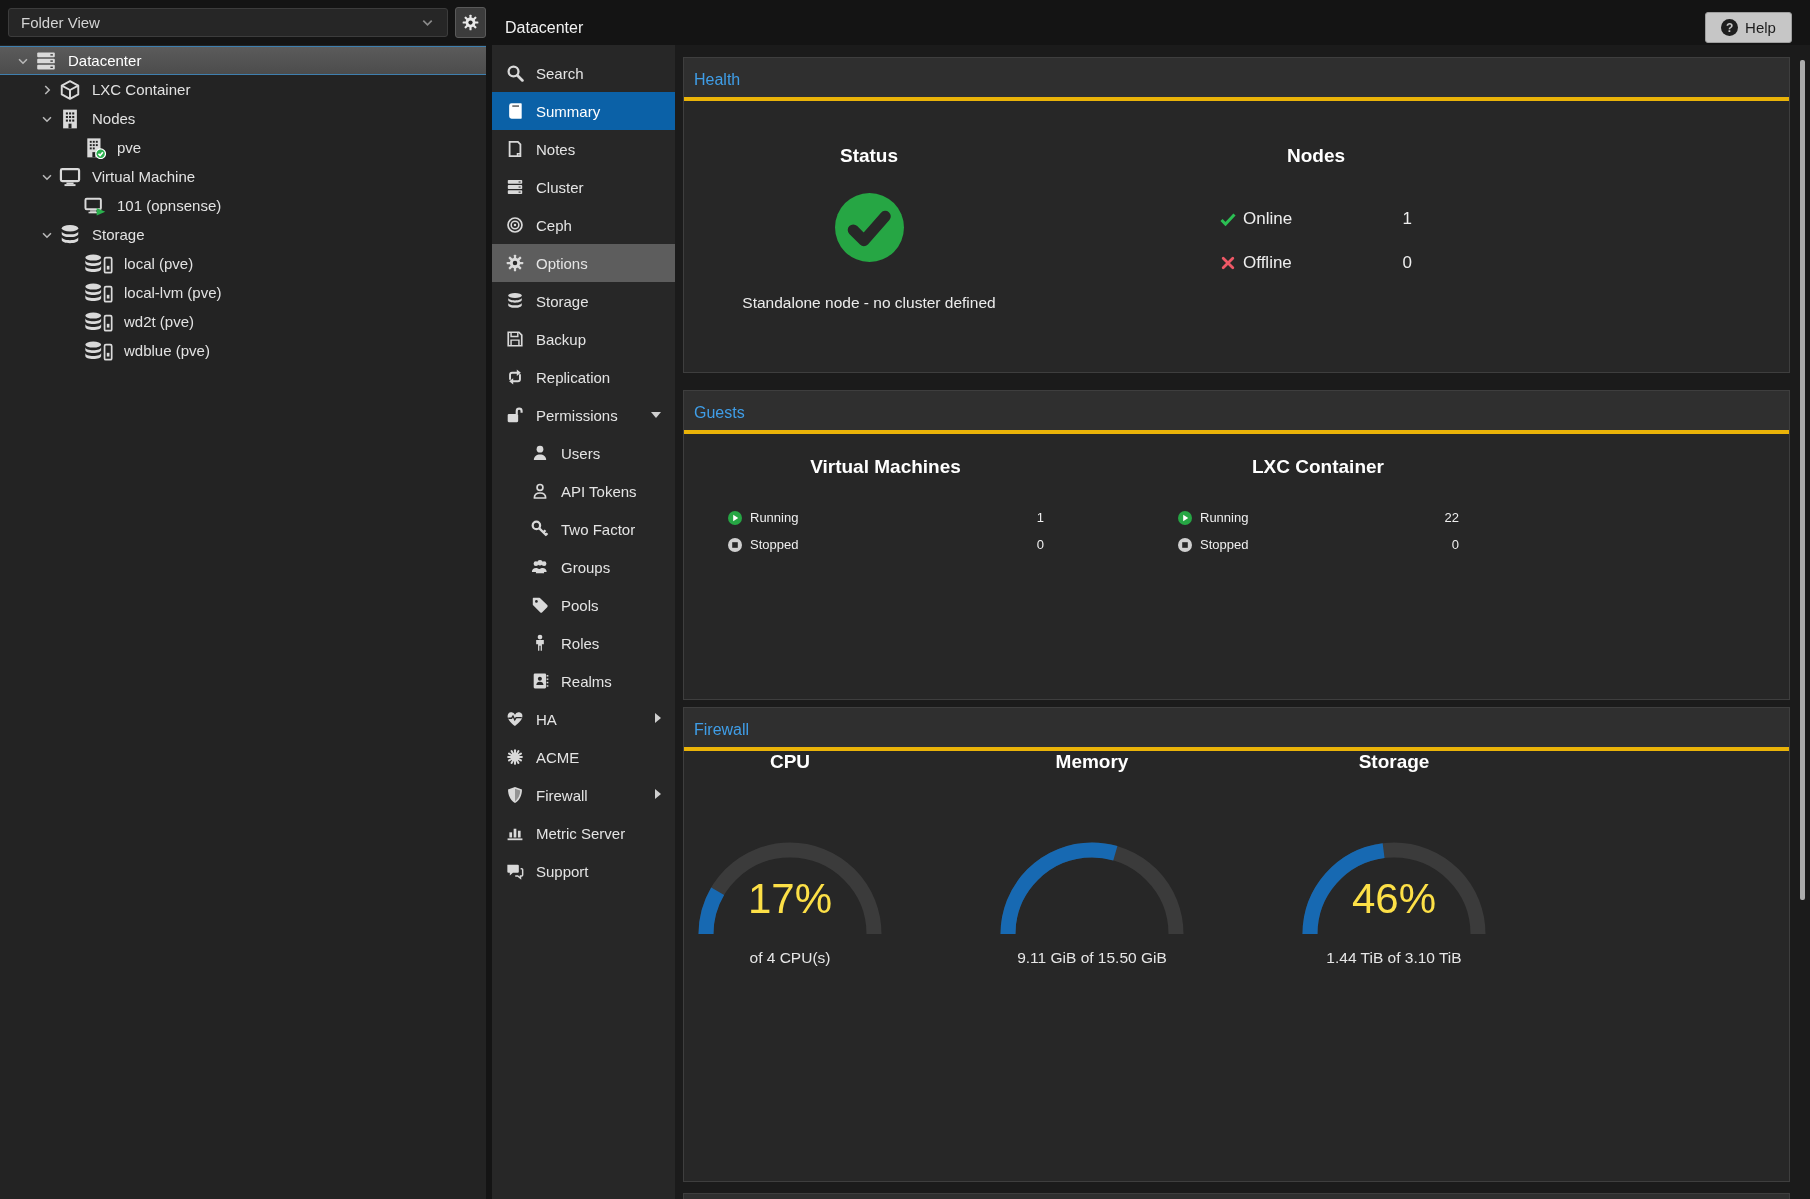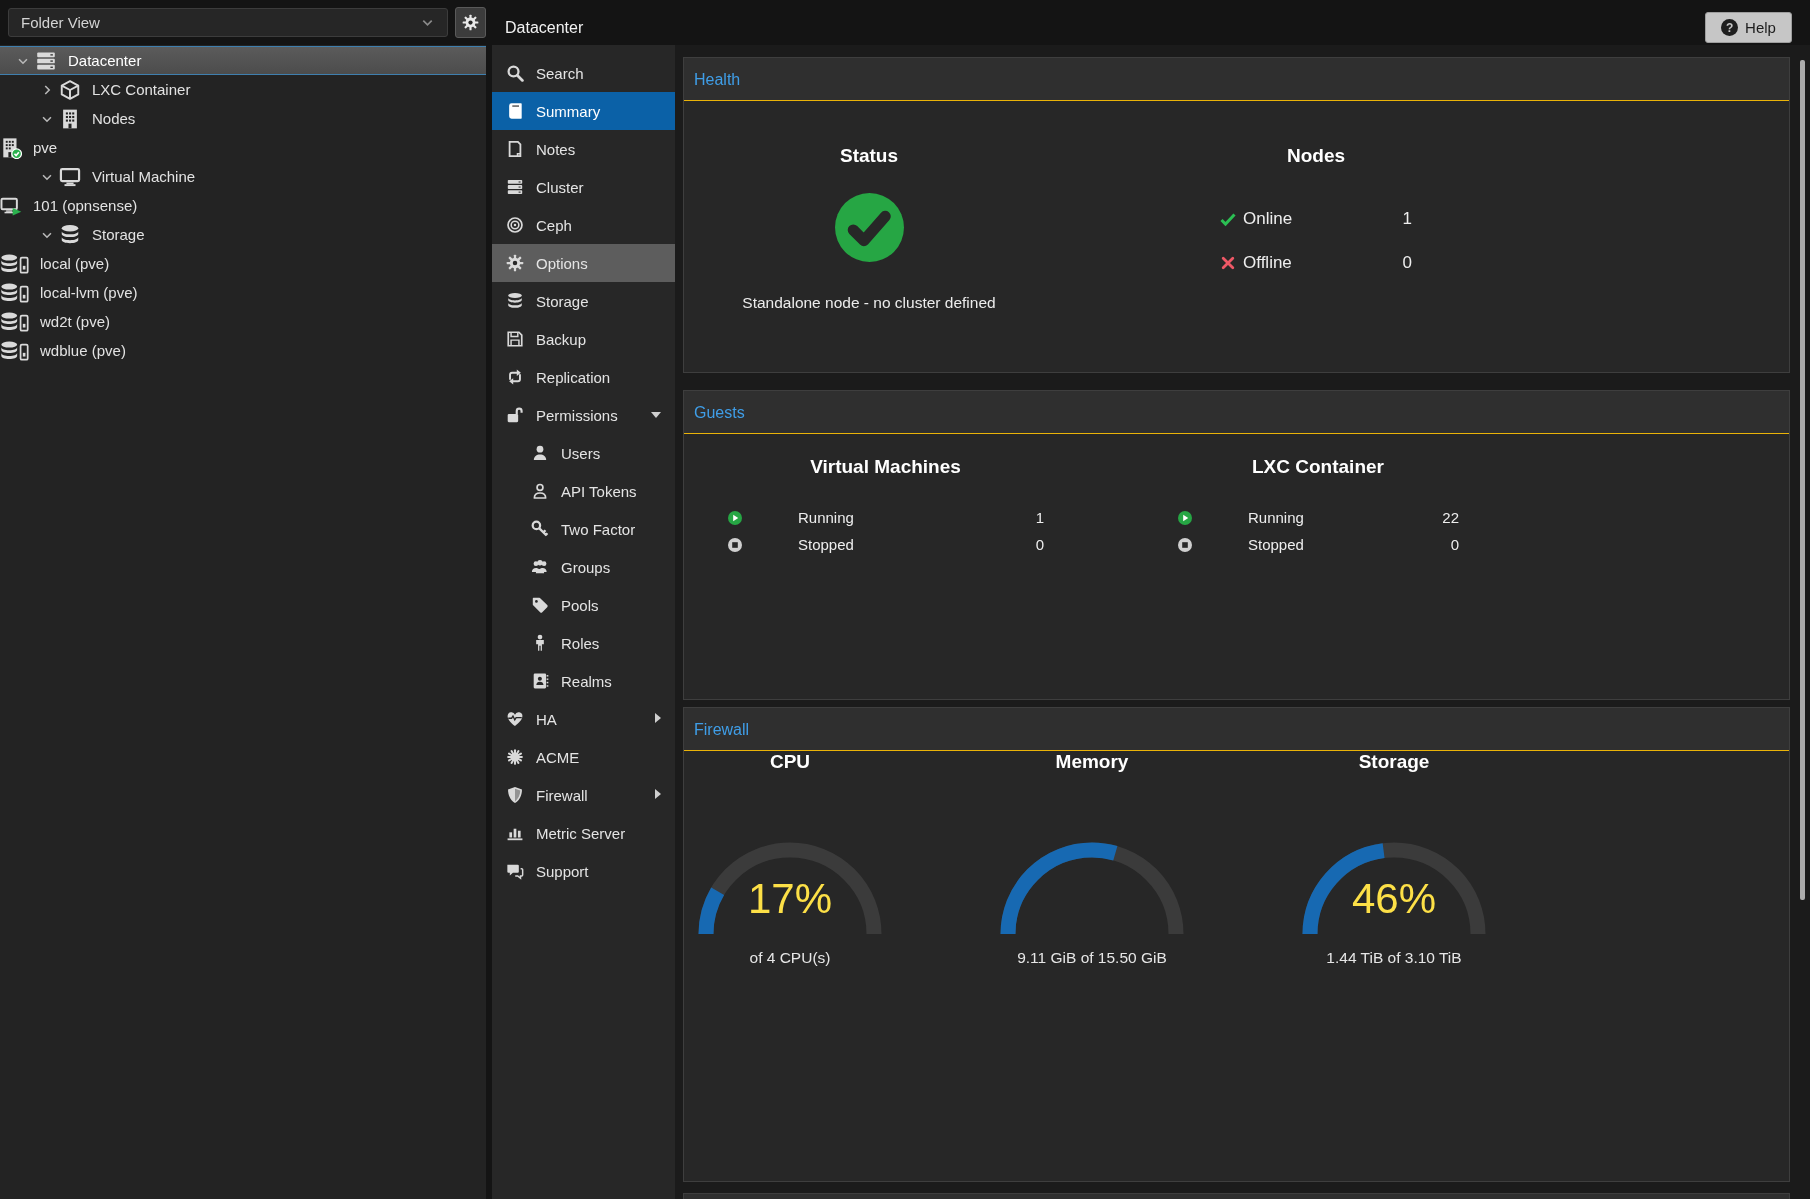--- a/index.html
+++ b/index.html
@@ -24,21 +24,21 @@
     font-weight:bold;display:flex;align-items:center;justify-content:center;}
 
   
   .tree{position:absolute;left:0;top:45px;width:486px;bottom:0;background:#232323;padding-top:1px;}
   .trow{height:29px;display:flex;align-items:center;color:#e2e2e2;font-size:15px;cursor:pointer;}
   .trow .caret{width:14px;height:14px;color:#b9b9b9;margin-right:5px;flex:none;}
   .trow .ticon{width:22px;height:22px;color:#dadada;margin-right:11px;flex:none;position:relative;}
   .trow .ticon.wide{width:29px;}
   .lvl0{padding-left:16px;}
   .lvl1{padding-left:40px;}
-  .lvl2{}
+  .lvl2{padding-left:84px;}
   .trow.sel{background:linear-gradient(#5b5b5b,#4c4c4c);border-top:1px solid #3f7fae;
     border-bottom:1px solid #3f7fae;color:#ffffff;}
 
   
   .menu{position:absolute;left:492px;top:45px;width:183px;bottom:0;background:#272727;padding-top:9px;text-align:center;}
   .mitem{height:38px;display:flex;align-items:center;padding-left:14px;color:#e4e4e4;font-size:15px;
     position:relative;cursor:pointer;}
   .mitem .mi{width:18px;height:18px;color:#d9d9d9;margin-right:12px;flex:none;}
   .mitem.sub{padding-left:39px;}
   .mitem.sel{background:#0b61a7;color:#ffffff;}
@@ -46,21 +46,21 @@
   .mitem.hov{background:#5d5d5d;}
   .tri-down{position:absolute;right:14px;top:16px;width:0;height:0;border-left:5.5px solid transparent;
     border-right:5.5px solid transparent;border-top:6.5px solid #cfcfcf;}
   .tri-right{position:absolute;right:14px;top:13px;width:0;height:0;border-top:5.5px solid transparent;
     border-bottom:5.5px solid transparent;border-left:6.5px solid #cfcfcf;}
 
   
   .content{position:absolute;left:675px;top:45px;right:0;bottom:0;background:#1b1b1b;overflow:hidden;}
   .panel{position:absolute;left:8px;width:1107px;background:#272727;border:1px solid #3e3e3e;}
   .panel-hd{height:43px;line-height:43px;padding-left:10px;background:#2f2f2f;
-    border-bottom:1px solid #eab308;color:#3f9ee8;font-size:16px;}
+    border-bottom:4px solid #eab308;color:#3f9ee8;font-size:16px;}
   .panel-bd{position:relative;width:100%;}
   .p-health{top:12px;height:316px;}
   .p-guests{top:345px;height:310px;}
   .p-resources{top:662px;height:475px;}
   .p-sliver{top:1148px;height:20px;background:#2f2f2f;}
   h3.colhead{margin:0;font-size:19px;font-weight:bold;color:#ffffff;text-align:center;}
 
   
   .col-status{position:absolute;left:20px;top:0;width:330px;text-align:center;}
   .col-status h3{margin-top:44px;}
@@ -71,21 +71,21 @@
   .col-nodes .rows{margin-top:38px;}
   .srow{display:flex;align-items:center;height:28px;margin-bottom:16px;font-size:17px;color:#eeeeee;}
   .srow .ri{width:16px;height:16px;margin-right:7px;flex:none;}
   .srow .val{margin-left:auto;}
 
   
   .gcol1{position:absolute;left:43px;top:0;width:317px;}
   .gcol2{position:absolute;left:493px;top:0;width:282px;}
   .gcol1 h3,.gcol2 h3{margin-top:22px;}
   .guest-rows{margin-top:26px;}
-  .guest-rows .srow{height:27px;margin-bottom:0;font-size:15px;gap:48px;}
+  .guest-rows .srow{height:27px;margin-bottom:0;font-size:13px;}
 
   
   .gauge-col{position:absolute;top:0;width:200px;text-align:center;}
   .gauge-col h3{}
   .gauge-wrap{position:relative;width:196px;height:109px;margin:60px auto 0;}
   .gauge-wrap svg{display:block;}
   .pct{position:absolute;top:41px;left:0;width:100%;font-size:42px;color:#fde047;line-height:50px;}
   .gsub{margin-top:7px;font-size:15.5px;color:#e6e6e6;}
 
   .scroll-thumb{position:absolute;right:5px;top:15px;width:5px;height:840px;background:#ababab;

